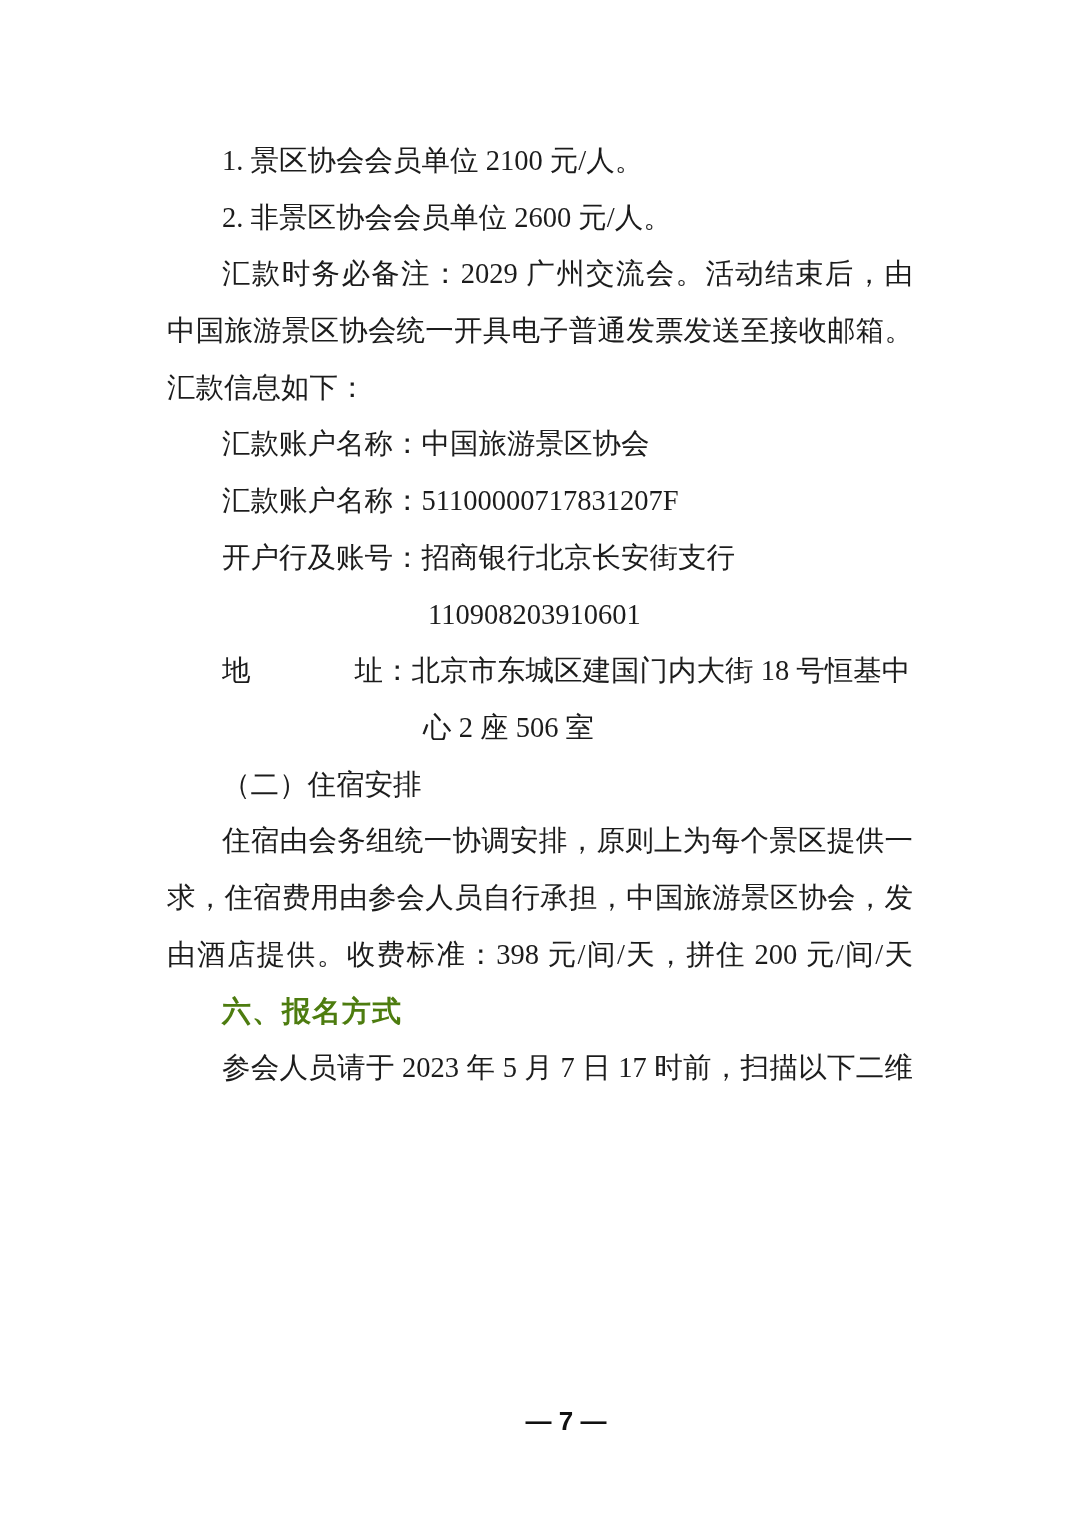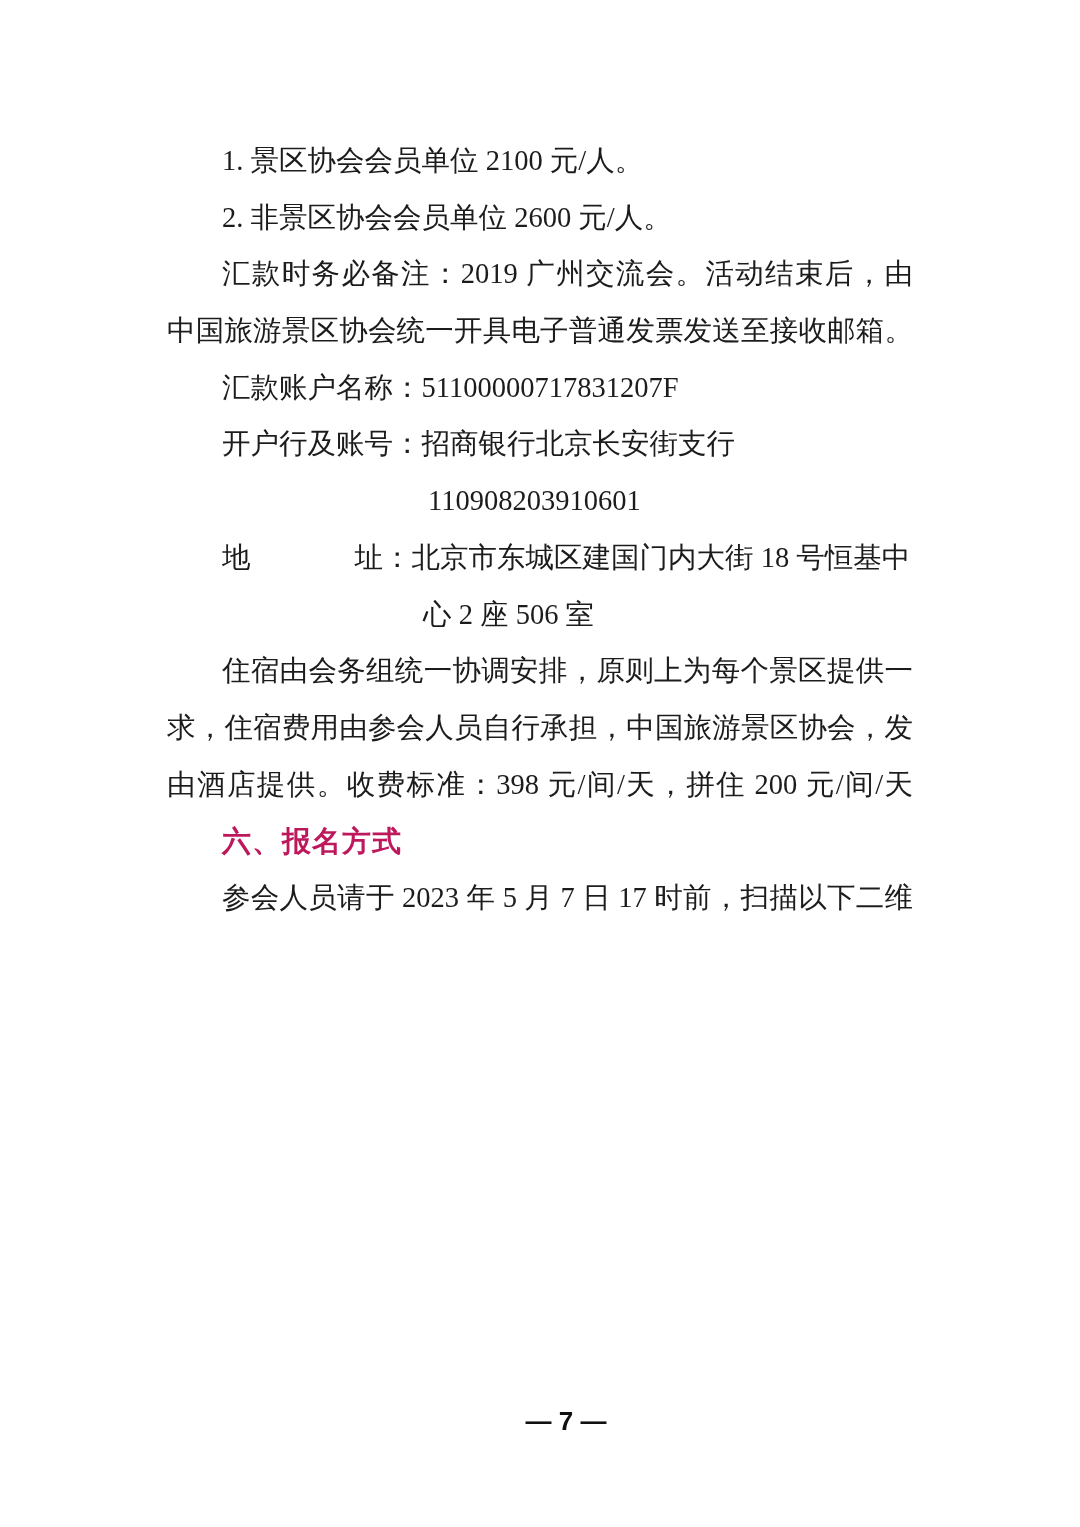--- a/index.html
+++ b/index.html
@@ -40,21 +40,21 @@
   .addr2-indent { padding-left: 256px; }
   .addr-gap {
     display: inline-block;
     width: 104px;
   }
   .heading-bold {
     font-family: "Liberation Sans", "DejaVu Sans", sans-serif;
     font-weight: bold;
     font-size: 29px;
     letter-spacing: 1px;
-    color: #be185d;
+    color: #4d7c0f;
   }
   .footer {
     position: absolute;
     top: 1406px;
     left: 0;
     width: 100%;
     box-sizing: border-box;
     padding-left: 52px;
     text-align: center;
     font-family: "Liberation Sans", "DejaVu Sans", sans-serif;
@@ -71,28 +71,34 @@
 
     <div class="line indent">
       <span>1. 景区协会会员单位 2100 元/人。</span>
     </div>
 
     <div class="line indent">
       <span>2. 非景区协会会员单位 2600 元/人。</span>
     </div>
 
     <div class="line indent justify">
-      <span>汇款时务必备注：2019 广州交流会。活动结束后，由</span>
+      <span>汇款时务必备注：2029 广州交流会。活动结束后，由</span>
     </div>
 
     <div class="line justify">
       <span>中国旅游景区协会统一开具电子普通发票发送至接收邮箱。</span>
     </div>
 
+    <div class="line">
+      <span>汇款信息如下：</span>
+    </div>
 
+    <div class="line indent">
+      <span>汇款账户名称：中国旅游景区协会</span>
+    </div>
 
     <div class="line indent">
       <span>汇款账户名称：51100000717831207F</span>
     </div>
 
     <div class="line indent">
       <span>开户行及账号：招商银行北京长安街支行</span>
     </div>
 
     <div class="line acct-indent">
@@ -100,20 +106,23 @@
     </div>
 
     <div class="line indent">
       <span>地</span><span class="addr-gap"></span><span>址：北京市东城区建国门内大街 18 号恒基中</span>
     </div>
 
     <div class="line addr2-indent">
       <span>心 2 座 506 室</span>
     </div>
 
+    <div class="line indent">
+      <span>（二）住宿安排</span>
+    </div>
 
     <div class="line indent justify">
       <span>住宿由会务组统一协调安排，原则上为每个景区提供一</span>
     </div>
 
 
     <div class="line justify">
       <span>求，住宿费用由参会人员自行承担，中国旅游景区协会，发票</span>
     </div>
 

